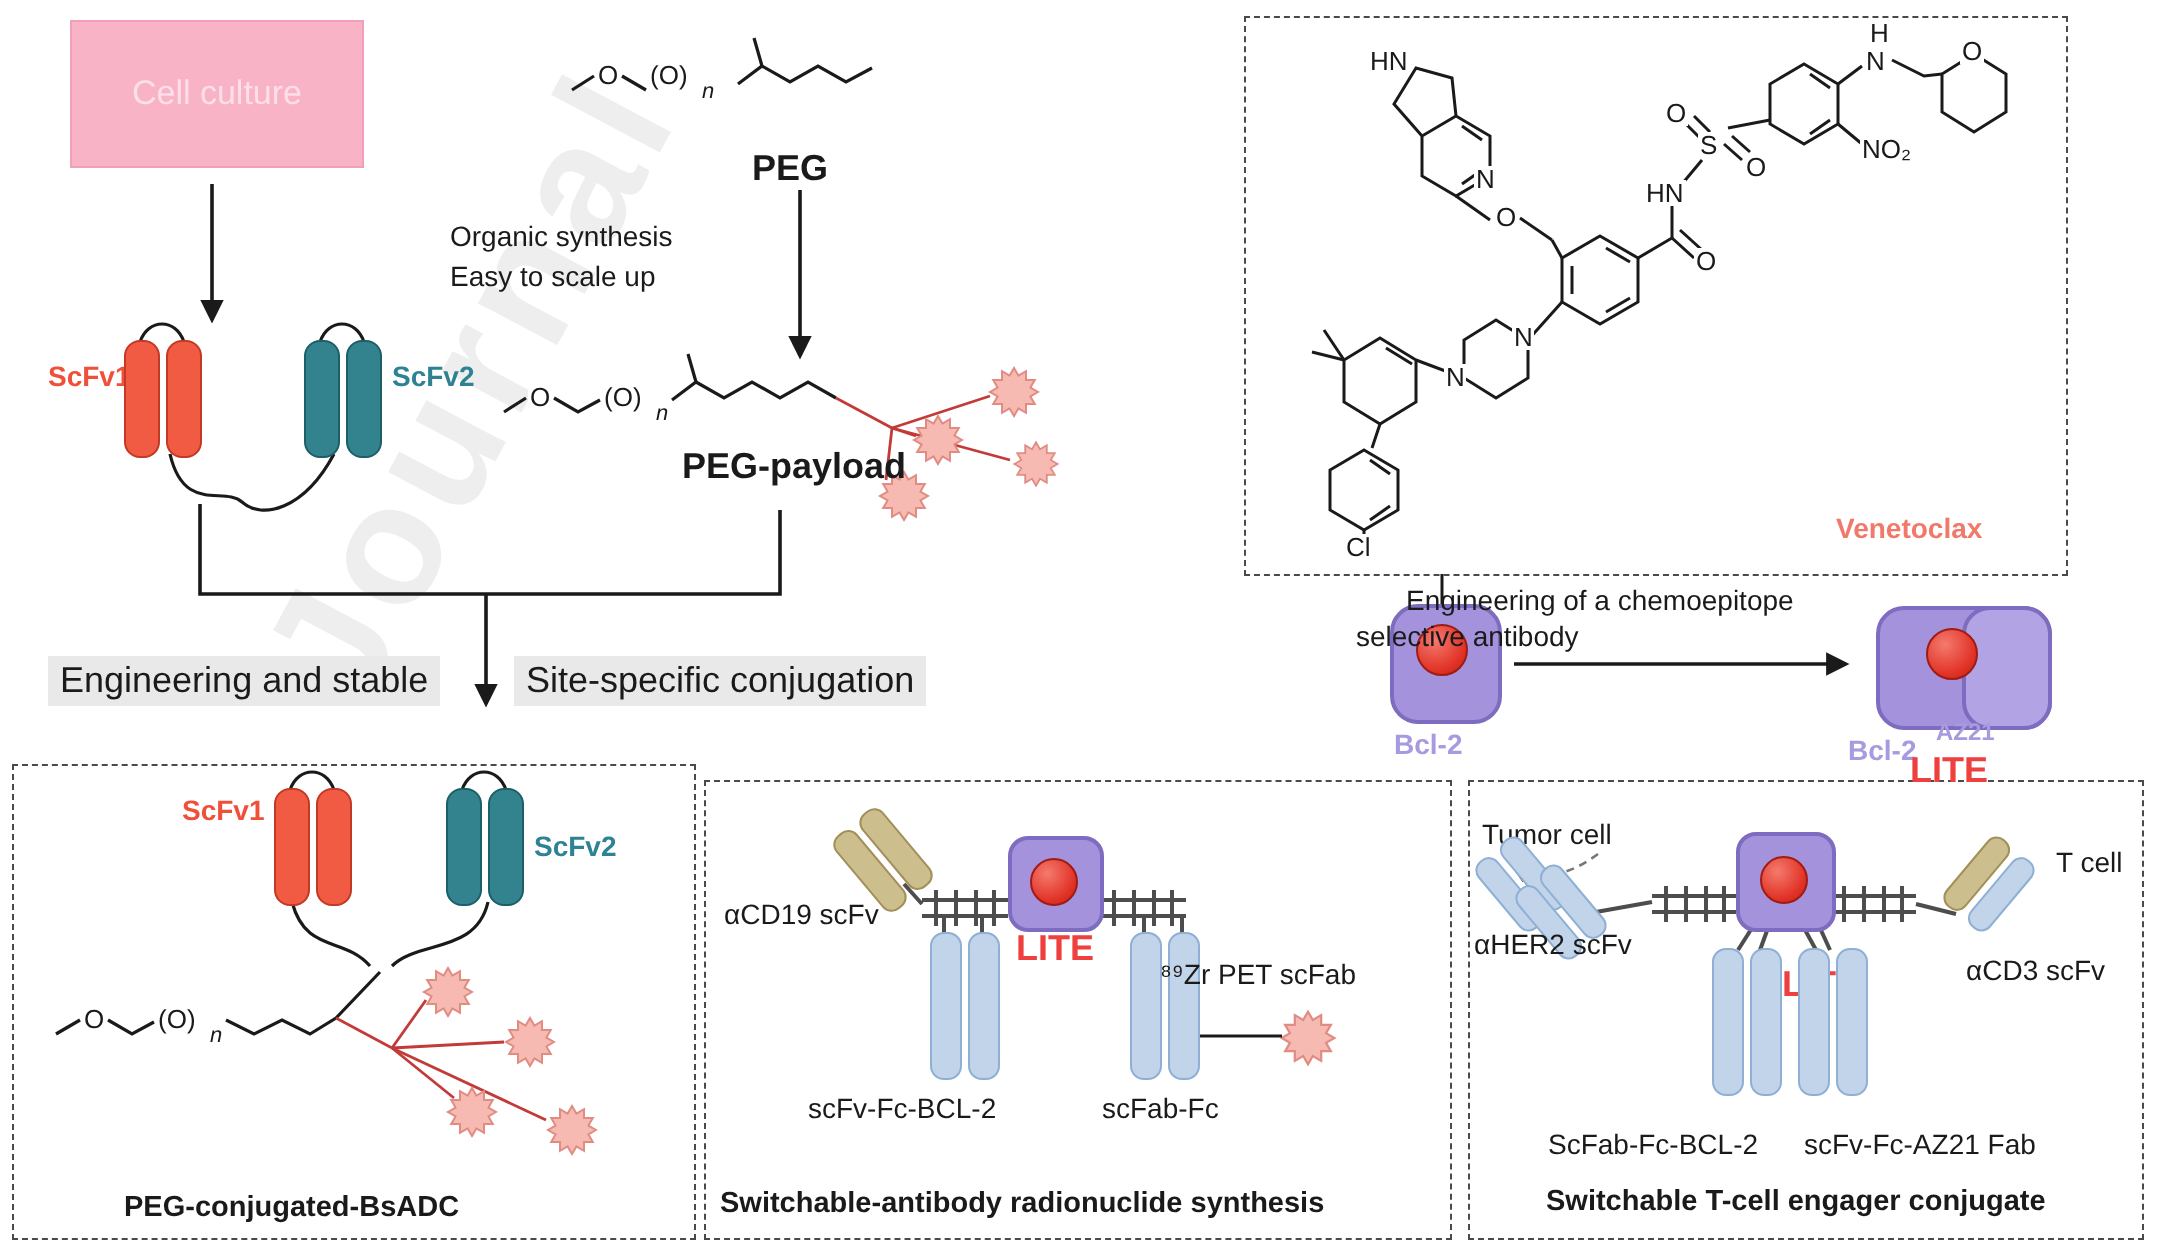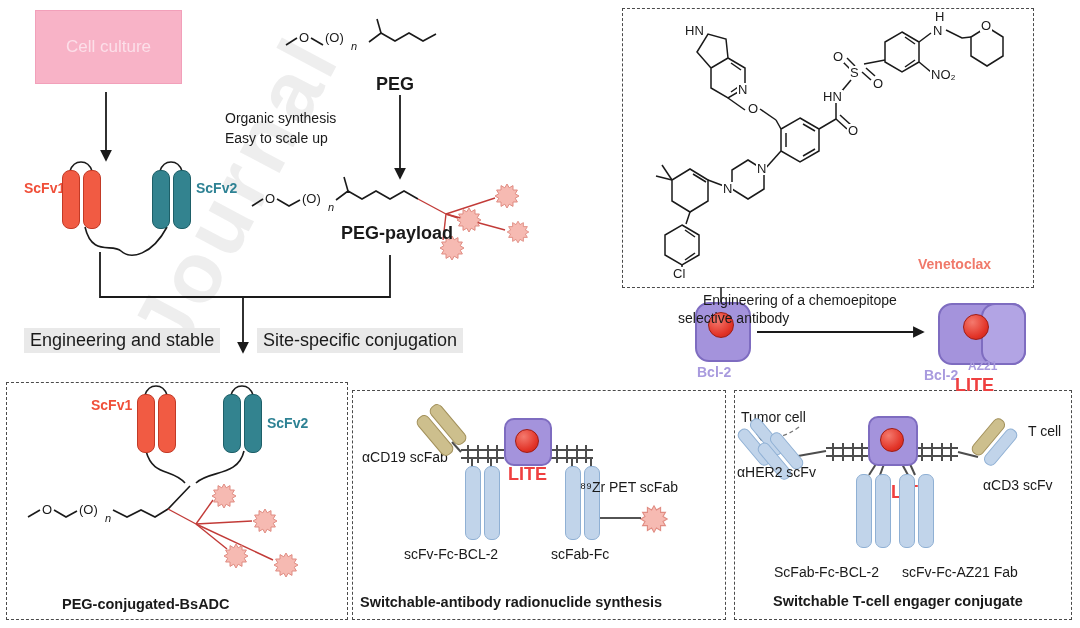--- a/index.html
+++ b/index.html
@@ -279,21 +279,21 @@
 <div class="pill p-teal" style="left:223px;top:394px"></div>
 <div class="pill p-teal" style="left:244px;top:394px"></div>
 <span class="lbl b teal" style="left:267px;top:415px">ScFv2</span>
 
 <span class="atom" style="left:41px;top:503px">O</span>
 <span class="atom" style="left:78px;top:503px">(O)</span>
 <span class="atom subn" style="left:104px;top:513px">n</span>
 
 <span class="lbl t" style="left:62px;top:596px">PEG-conjugated-BsADC</span>
 
-<span class="lbl" style="left:362px;top:449px">αCD19 scFab</span>
+<span class="lbl" style="left:362px;top:449px">αCD19 scFv</span>
 <div class="arm" style="left:426px;top:406px;transform:rotate(-40deg)">
   <div class="ap p-tan"></div>
   <div class="ap p-tan"></div>
 </div>
 
 <div class="lite" style="left:504px;top:418px;width:44px;height:44px"></div>
 <div class="ball" style="left:515px;top:429px;width:22px;height:22px"></div>
 <span class="lbl b litered s15" style="left:508px;top:464px">LITE</span>
 
 <div class="pill fc p-blue" style="left:465px;top:466px"></div>

